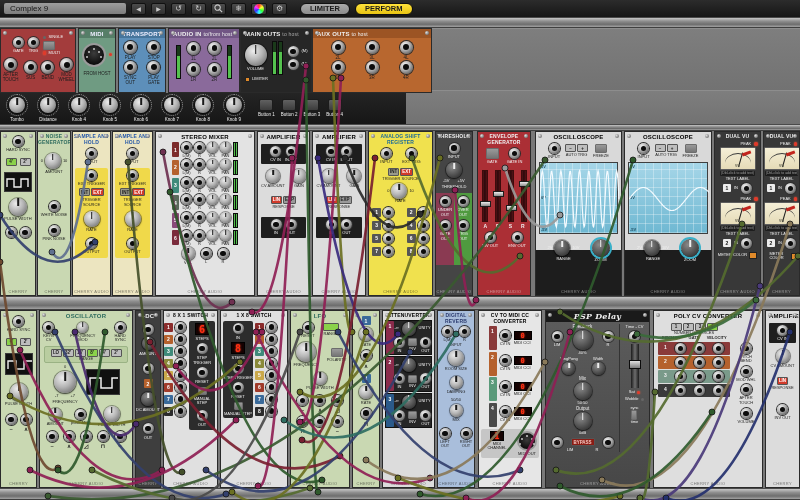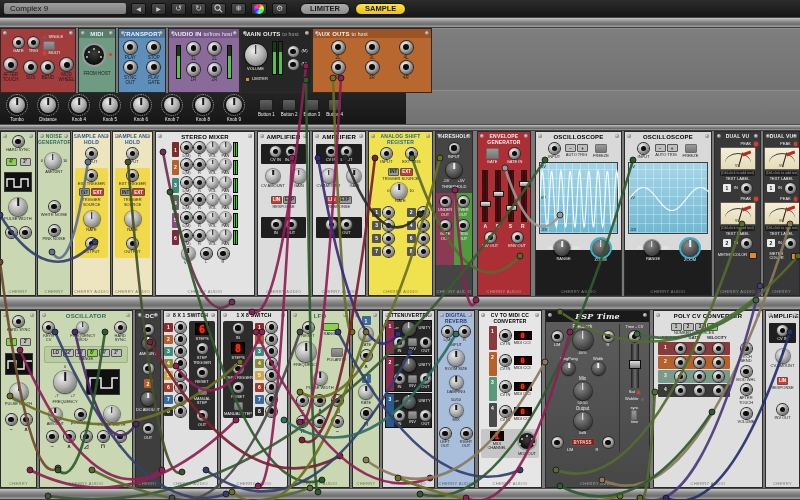--- a/index.html
+++ b/index.html
@@ -94,21 +94,21 @@
           <circle cx="4" cy="4" r="3" stroke="#c9c9c9" stroke-width="1.2" fill="none"></circle>
           <line x1="6.3" y1="6.3" x2="9" y2="9" stroke="#c9c9c9" stroke-width="1.4"></line>
         </svg>
       </div>
     <div class="tbb">❄</div>
     <div class="tbb">
         <span class="wheel"></span>
       </div>
     <div class="tbb">⚙</div>
     <div class="pill lib">LIMITER</div>
-    <div class="pill perf">SAMPLE</div>
+    <div class="pill perf">PERFORM</div>
   </div>
 
   <div class="rail" style="top:17px;height:11px"></div>
   <div class="empty" style="left:432px;top:28px;width:368px;height:62px"></div>
   <div class="empty" style="left:406px;top:90px;width:394px;height:34px"></div>
 
   <div class="mod" style="left:0;top:28px;width:76px;height:65px;background:#a33c3c">
     <div class="fr" style="margin-top:6px;gap:4px">
       <div class="col">
           <div class="jack sm"></div>
@@ -1469,21 +1469,21 @@
         </div>
       <div class="col">
           <div class="din" style="width:20px;height:20px"></div>
           <div class="lbl t3">MIDI OUT</div>
         </div>
     </div>
     <div class="ftr">CHERRY AUDIO</div>
   </div>
 
   <div class="mod" style="left:545px;top:310px;width:105px;height:178px;background:linear-gradient(#5d5d5d,#474747)">
-    <div class="hdr wlbl" style="background:#1a1a1a;font-family:'DejaVu Serif',serif;font-style:italic;font-size:8px;padding:1px 0">PSP Time</div>
+    <div class="hdr wlbl" style="background:#1a1a1a;font-family:'DejaVu Serif',serif;font-style:italic;font-size:8px;padding:1px 0">PSP Delay</div>
     <div style="display:flex;margin-top:2px">
       <div style="flex:1">
         <div class="fr" style="gap:10px">
           <div class="col">
               <div class="jack sm"></div>
               <div class="lbl t3 wlbl">L/M</div>
             </div>
           <div class="col">
               <div class="lbl t4 wlbl">Feedback</div>
               <div class="knob k20 dk"></div>

